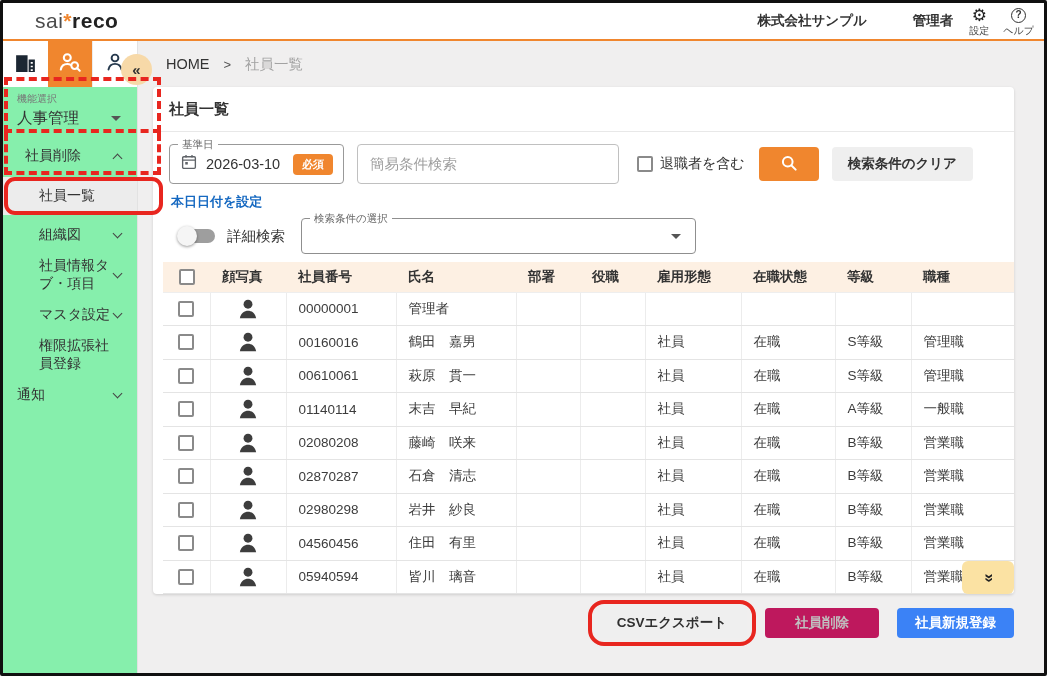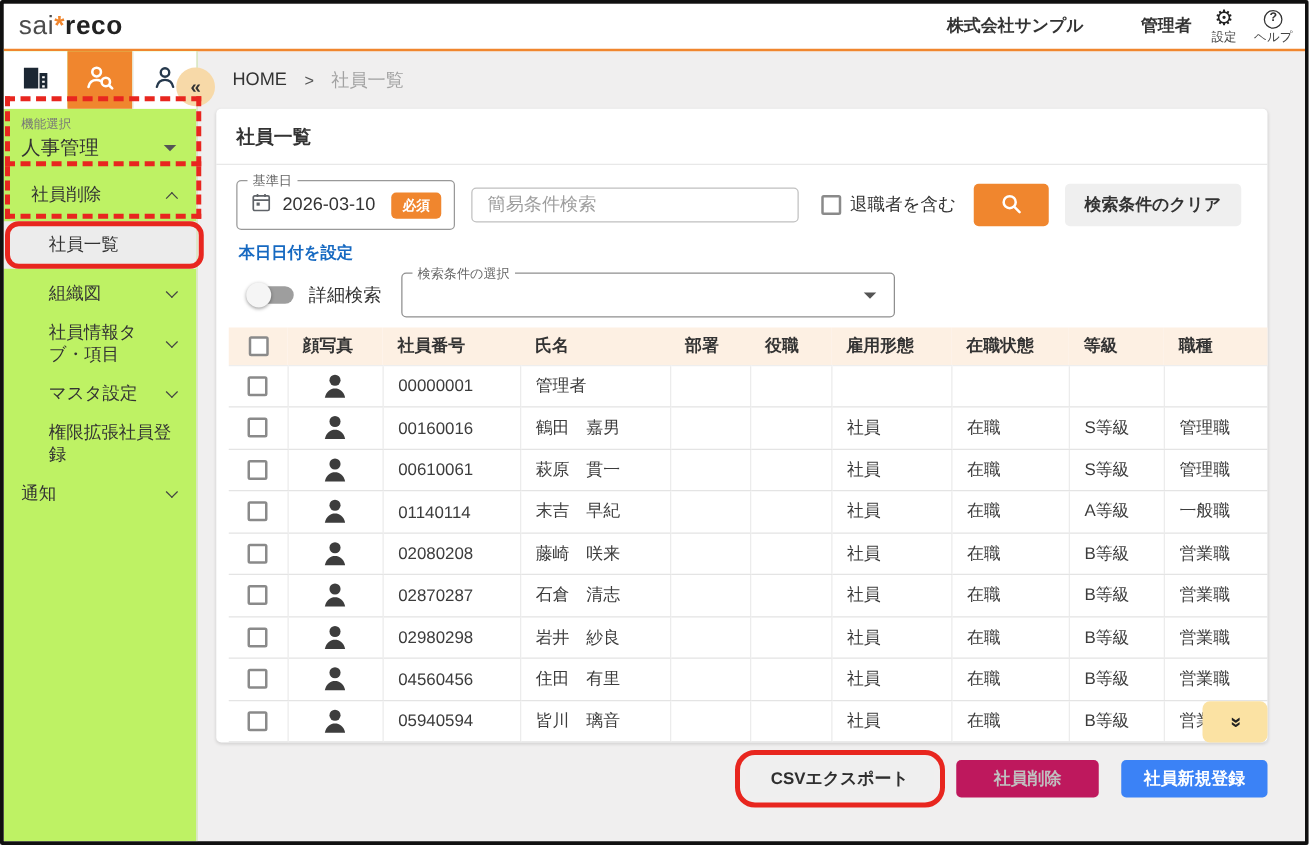--- a/index.html
+++ b/index.html
@@ -1,39 +1,39 @@
 <!DOCTYPE html>
 <html><head>
 <meta charset="utf-8">
 <style>
   * { margin:0; padding:0; box-sizing:border-box; }
   html,body { width:1047px; height:676px; font-family:"Liberation Sans","DejaVu Sans",sans-serif; }
   .frame { position:relative; width:1047px; height:676px; border:3px solid #101010; border-radius:2px; background:#f0efef; overflow:hidden; }
 
   
   .top-header { height:38px; background:#fff; border-bottom:2px solid #f0862e; display:flex; align-items:center; }
-  .logo { margin-left:12px; font-size:21px; letter-spacing:.5px; cursor:pointer; }
+  .logo { margin-left:32px; font-size:21px; letter-spacing:.5px; cursor:pointer; }
   .logo-sai { color:#4c4c4c; font-weight:400; }
   .logo-star { color:#f0862e; font-weight:800; }
   .logo-reco { color:#222; font-weight:800; }
   .header-right { margin-left:auto; display:flex; align-items:center; }
   .company { font-size:13.5px; font-weight:bold; color:#333; margin-right:46px; }
   .user { font-size:13.5px; font-weight:bold; color:#333; margin-right:16px; cursor:pointer; }
   .hbtn { display:flex; flex-direction:column; align-items:center; margin-right:14px; cursor:pointer; line-height:1; }
   .hbtn .glyph { height:17px; display:flex; align-items:center; justify-content:center; }
   .gear-glyph { font-family:"DejaVu Sans",sans-serif; font-size:17px; color:#222; }
   .q-circle { width:15px; height:15px; border:1.6px solid #333; border-radius:50%; display:flex; align-items:center; justify-content:center; font-size:10px; font-weight:bold; color:#333; }
   .hlabel { font-size:10px; color:#444; margin-top:2px; }
   .hbtn:last-child { margin-right:10px; }
 
   
   .body-row { display:flex; height:632px; }
 
   
-  aside { position:relative; width:155px; background:#bef264; border-right:1px solid #e2e2e2; flex:none; }
+  aside { position:relative; width:135px; background:#86efac; border-right:1px solid #e2e2e2; flex:none; }
   .icon-tabs { display:flex; height:46px; border-bottom:1px solid #ececec; }
   .itab { width:54px; height:46px; display:flex; align-items:center; justify-content:center; cursor:pointer; background:#fff; }
   .itab + .itab { border-left:1px solid #ececec; }
   .itab.active { background:#f0862e; border-left:none; }
   .function-select { position:relative; height:46px; padding:5px 14px 0 14px; cursor:pointer; }
   .fs-label { font-size:10px; color:#777; }
   .fs-row { display:flex; align-items:center; margin-top:2px; }
   .fs-value { font-size:15.5px; color:#333; }
   .caret { margin-left:auto; margin-right:2px; width:0; height:0; border-left:5px solid transparent; border-right:5px solid transparent; border-top:5px solid #555; }
   #side-menu { margin-top:2px; }
@@ -63,21 +63,21 @@
   .card { margin:0 30px 0 15px; background:#fff; border-radius:4px; box-shadow:0 1px 3px rgba(0,0,0,.14); }
   .card-title { padding:13px 16px 12px; font-size:15px; font-weight:bold; color:#333; border-bottom:1px solid #e8e8e8; }
 
   .search-area { padding:12px 16px 8px; }
   .srow1 { display:flex; align-items:center; height:40px; }
   .fieldbox { position:relative; border:1px solid #999; border-radius:4px; display:flex; align-items:center; }
   .float-label { position:absolute; top:-7px; left:8px; background:#fff; padding:0 4px; font-size:10.5px; color:#666; white-space:nowrap; }
   .datebox { width:175px; height:40px; padding:0 10px; cursor:pointer; }
   .date-value { font-size:14.5px; color:#333; margin-left:8px; }
   .badge { margin-left:auto; background:#f0862e; color:#fff; font-size:11px; font-weight:bold; padding:3px 9px; border-radius:4px; }
-  .keyword { margin-left:13px; width:262px; height:28px; border:1px solid #c0c0c0; border-radius:4px; padding:0 12px; font-size:14.5px; color:#333; outline:none; font-family:inherit; }
+  .keyword { margin-left:13px; width:262px; height:40px; border:1px solid #c0c0c0; border-radius:4px; padding:0 12px; font-size:14.5px; color:#333; outline:none; font-family:inherit; }
   .keyword::placeholder { color:#9e9e9e; }
   .chkwrap { margin-left:18px; display:flex; align-items:center; cursor:pointer; }
   .cb { width:16px; height:16px; border:2px solid #8a8a8a; border-radius:2px; background:#fff; display:inline-block; flex:none; }
   .chk-label { font-size:14px; color:#333; margin-left:7px; white-space:nowrap; }
   .search-btn { margin-left:14px; width:60px; height:34px; background:#f0862e; border:none; border-radius:4px; display:flex; align-items:center; justify-content:center; cursor:pointer; }
   .clear-btn { margin-left:13px; height:34px; background:#efefef; border:none; border-radius:4px; padding:0 16px; font-size:13.5px; font-weight:bold; color:#333; cursor:pointer; font-family:inherit; white-space:nowrap; }
   .today-link { display:inline-block; margin:9px 0 0 2px; font-size:13px; font-weight:bold; color:#1669c1; cursor:pointer; text-decoration:none; }
   .srow3 { margin-top:7px; display:flex; align-items:center; height:36px; }
   .switch { position:relative; width:36px; height:20px; margin-left:10px; cursor:pointer; flex:none; }
   .switch .track { position:absolute; left:0; top:3px; width:36px; height:14px; border-radius:7px; background:#9e9e9e; }

